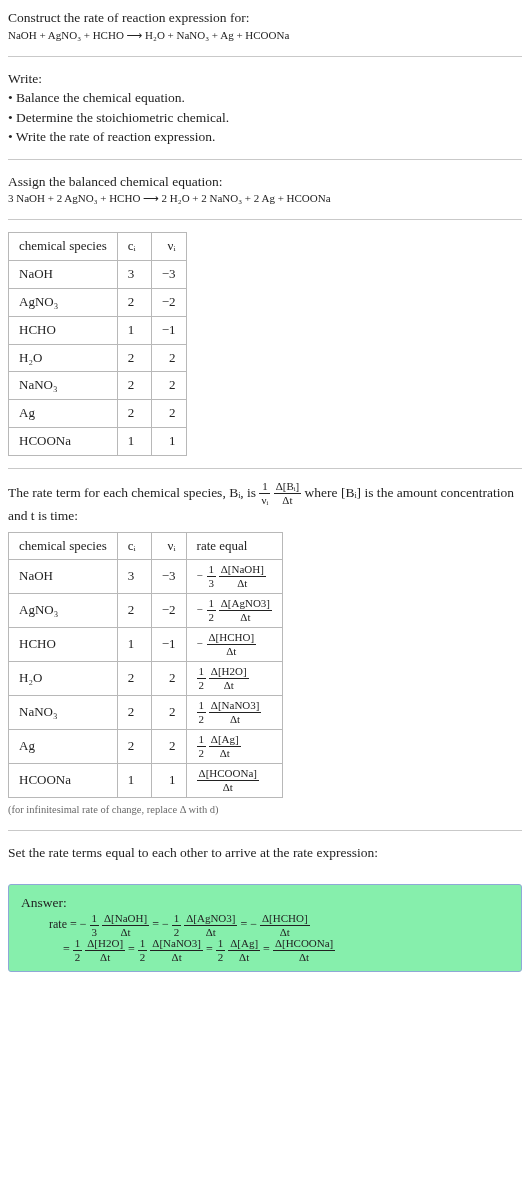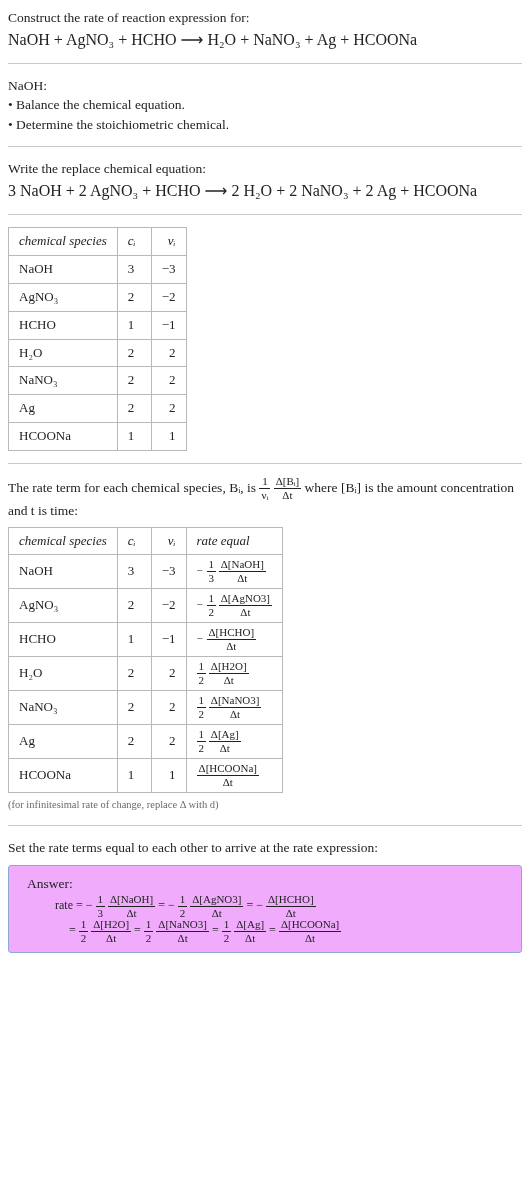--- a/index.html
+++ b/index.html
@@ -12,90 +12,90 @@
   color: #222;
   line-height: 1.45;
   padding: 8px 8px;
 }
 .section { margin-bottom: 10px; }
 hr.sep {
   border: none;
   border-top: 1px solid #c9c9c9;
   margin: 12px 0;
 }
-.eq { font-size: 16px; }
+.eq { font-size: 11px; }
 
 ul.plan { list-style: none; padding-left: 0; }
 ul.plan li::before { content: "• "; }
 
 table.stoich {
   border-collapse: collapse;
   margin-top: 6px;
   font-size: 13px;
 }
 table.stoich th, table.stoich td {
   border: 1px solid #b8b8b8;
   padding: 4px 10px;
   text-align: left;
   min-width: 34px;
 }
 table.stoich th {
   font-weight: normal;
   background: #fff;
-  font-style: italic;
 }
 .center { text-align: left; }
 .right { text-align: right !important; }
 
 .frac {
   display: inline-block;
   vertical-align: middle;
   text-align: center;
   font-size: 11px;
   line-height: 1;
 }
 .frac .num { display: block; border-bottom: 1px solid #222; padding: 0 2px 1px; }
 .frac .den { display: block; padding: 1px 2px 0; }
 .smaller { font-size: 10.5px; color:#6a6a6a; }
 
 .answer-box {
   border: 1px solid #8fa8d6;
-  background: #f0abfc;
+  background: #86efac;
   border-radius: 3px;
-  padding: 8px 18px;
-  margin-top: 8px;
+  padding: 8px 12px;
+  margin-top: 22px;
 }
 .rate-line { font-size: 12px; line-height: 1.9; }
 .neg { padding-right: 1px; }
 .ratecell { font-size: 11px; white-space: nowrap; }
 
 .mathline { font-size: 13.5px; vertical-align: middle; display: inline-block; }
 </style>
 </head>
 <body>
 
 <div class="section">
   <div>Construct the rate of reaction expression for:</div>
   <div class="eq">NaOH + AgNO₃ + HCHO  ⟶  H₂O + NaNO₃ + Ag + HCOONa</div>
 </div>
 
 <hr class="sep">
 
 <div class="section">
-  <div>NaOH:</div>
+  <div>Write:</div>
   <ul class="plan">
     <li>Balance the chemical equation.</li>
     <li>Determine the stoichiometric chemical.</li>
+    <li>Write the rate of reaction expression.</li>
   </ul>
 </div>
 
 <hr class="sep">
 
 <div class="section">
-  <div>Write the replace chemical equation:</div>
+  <div>Assign the balanced chemical equation:</div>
   <div class="eq">3 NaOH + 2 AgNO₃ + HCHO  ⟶  2 H₂O + 2 NaNO₃ + 2 Ag + HCOONa</div>
 </div>
 
 <hr class="sep">
 
 <div class="section">
   <table class="stoich">
     <thead>
         <tr>
       <th>chemical species</th>

